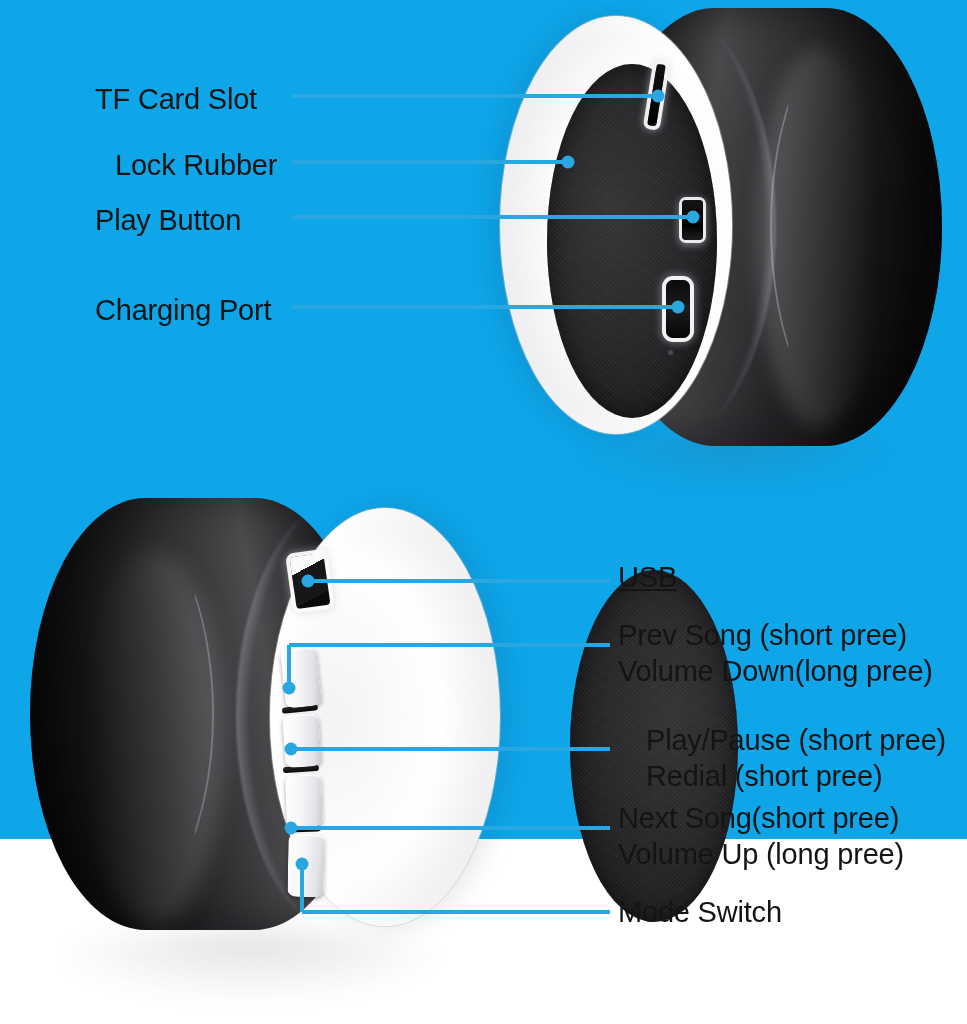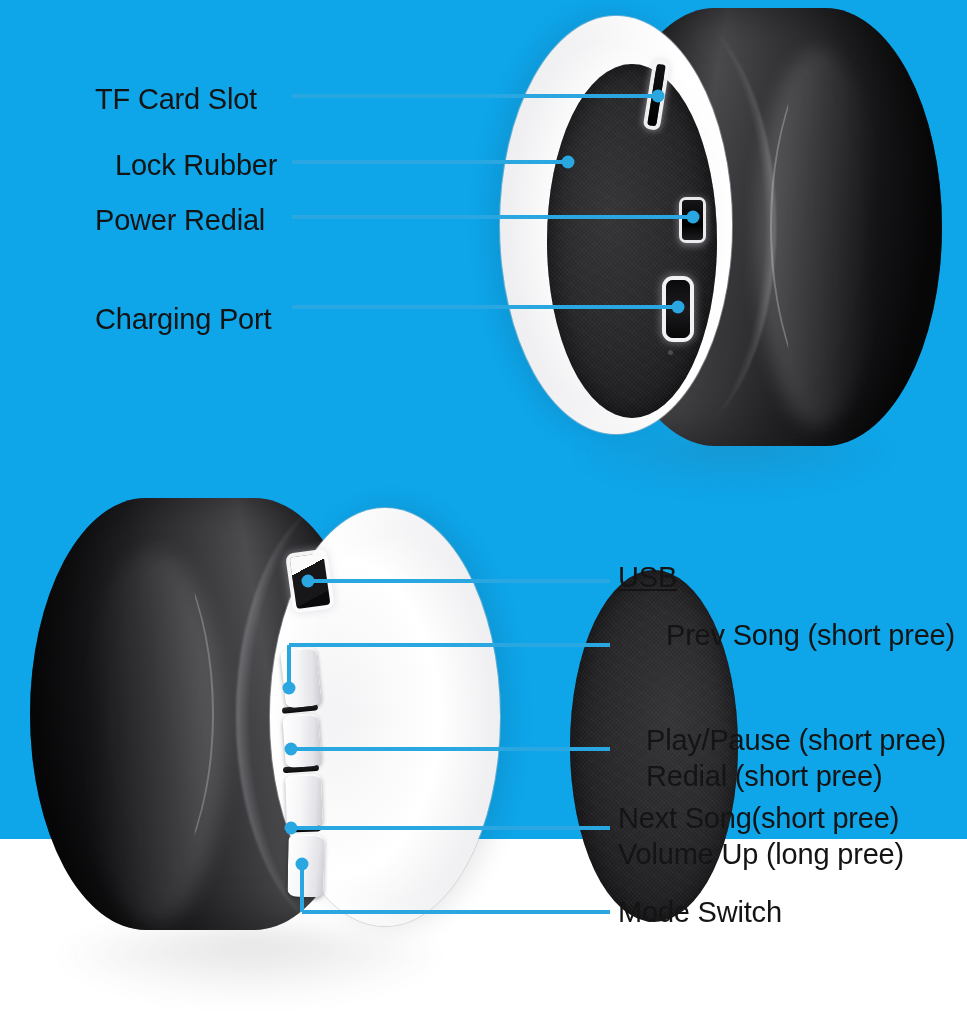--- a/index.html
+++ b/index.html
@@ -374,30 +374,31 @@
         <line x1="302" y1="912" x2="610" y2="912"></line>
         <line x1="302" y1="864" x2="302" y2="912"></line>
         <circle cx="302" cy="864" r="6.5" stroke="none"></circle>
       </g>
   </svg>
 
   <div class="label" style="left:95px; top:82px;">TF Card Slot</div>
 
   <div class="label" style="left:95px; top:148px;margin-left:20px;">Lock Rubber</div>
 
-  <div class="label" style="left:95px; top:203px;">Power Redial</div>
-
-  <div class="label" style="left:95px; top:293px;margin-top:9px;">Charging Port</div>
+  <div class="label" style="left:95px; top:203px;">Play Button</div>
+
+  <div class="label" style="left:95px; top:293px;">Charging Port</div>
 
   <div class="label" style="left:618px; top:560px;text-decoration:underline;">
     <div>USB</div>
   </div>
 
-  <div class="label two-line" style="left:618px; top:617px;margin-left:48px;">
+  <div class="label two-line" style="left:618px; top:617px;">
     <div>Prev Song (short pree)</div>
+    <div>Volume Down(long pree)</div>
   </div>
 
   <div class="label two-line" style="left:618px; top:722px;margin-left:28px;">
     <div>Play/Pause (short pree)</div>
     <div>Redial (short pree)</div>
   </div>
 
   <div class="label" style="left:618px; top:895px;">
     <div>Mode Switch</div>
   </div>

